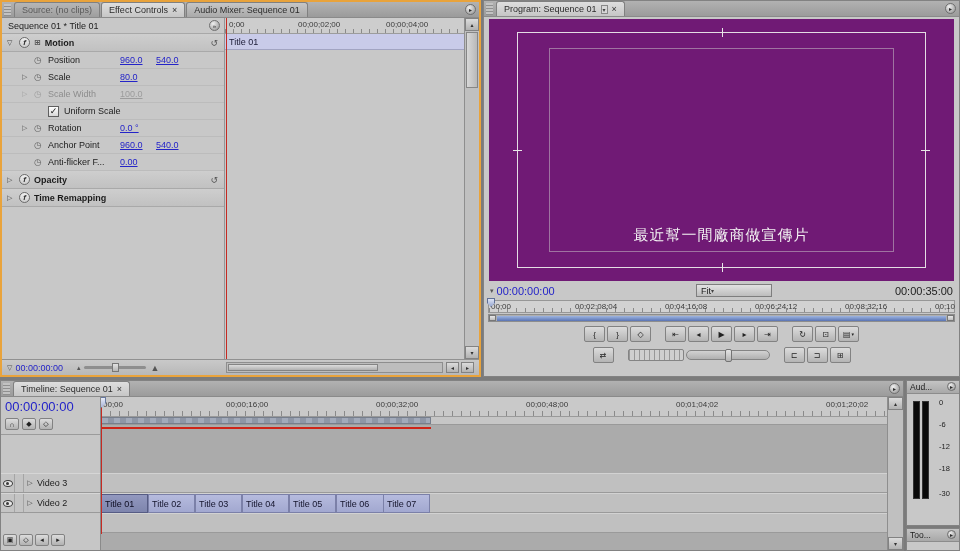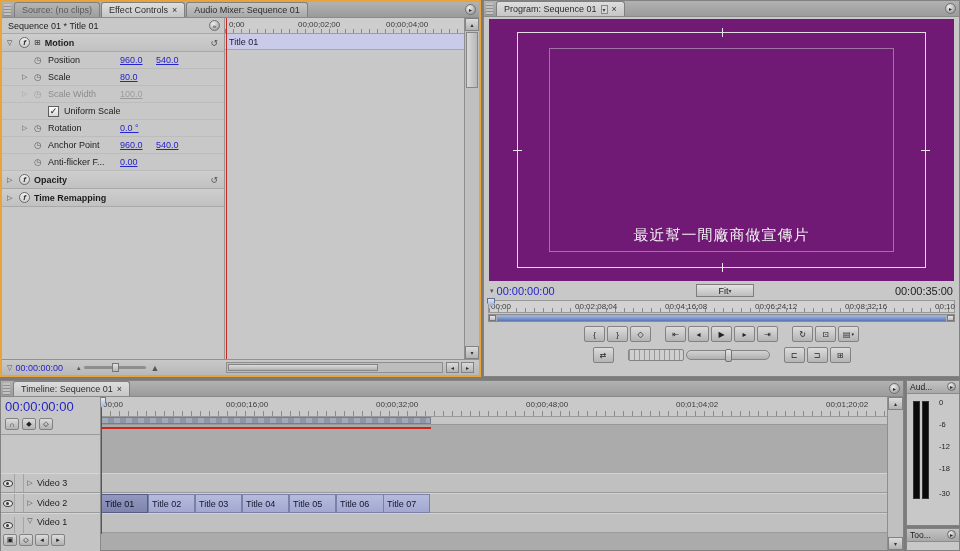--- a/index.html
+++ b/index.html
@@ -52,21 +52,21 @@
   .hthumb{position:absolute;left:1px;top:1px;width:150px;height:7px;background:linear-gradient(#dcdcdc,#b0b0b0);border:1px solid #848484}
   .harrow{position:absolute;top:2px;width:13px;height:11px;background:linear-gradient(#dcdcdc,#b2b2b2);border:1px solid #828282;font-size:6px;line-height:10px;text-align:center;color:#333}
   
   #prog{left:483px;top:0;width:477px;height:377px}
   .monitor{position:absolute;left:5px;top:18px;width:465px;height:262px;background:#701a75}
   .safeline{position:absolute;border:1px solid rgba(238,238,238,.92)}
   .safeline.inner{border-color:rgba(205,205,205,.5)}
   .mtick{position:absolute;background:#e8e8e8}
   .montext{position:absolute;left:0;right:0;bottom:36px;text-align:center;color:#f2f2f2;font-size:15px;letter-spacing:1px}
   .progctl{position:absolute;left:0;right:0;top:282px;height:15px;display:flex;align-items:center;padding:0 6px}
-  .fitbox{position:absolute;left:212px;top:1px;width:58px;height:13px;background:linear-gradient(#e2e2e2,#bdbdbd);border:1px solid #7e7e7e;display:flex;align-items:center;padding:0 4px;justify-content:center}
+  .fitbox{position:absolute;left:212px;top:1px;width:76px;height:13px;background:linear-gradient(#e2e2e2,#bdbdbd);border:1px solid #7e7e7e;display:flex;align-items:center;padding:0 4px;justify-content:flex-start}
   .progruler{position:absolute;left:4px;right:4px;top:299px;height:13px;background:#d2d2d2;border:1px solid #979797;background-image:repeating-linear-gradient(90deg,#898989 0 1px,transparent 1px 9px);background-size:100% 4px;background-position:0 100%;background-repeat:no-repeat}
   .progruler span{position:absolute;top:1px;font-size:8px;color:#3a3a3a}
   .viewbar{position:absolute;left:4px;right:4px;top:313px;height:8px;background:#afafaf;border:1px solid #8d8d8d}
   .viewfill{position:absolute;left:8px;right:8px;top:1px;height:5px;background:linear-gradient(#9db4e0,#5a74b4)}
   .viewknob{position:absolute;top:0;width:7px;height:6px;background:linear-gradient(#e8e8e8,#bdbdbd);border:1px solid #777}
   .trow{position:absolute;left:0;right:0;display:flex;justify-content:center;align-items:center;gap:2px}
   .btn{display:inline-flex;align-items:center;justify-content:center;width:21px;height:16px;background:linear-gradient(#dcdcdc,#b4b4b4);border:1px solid #828282;border-radius:2px;color:#222;font-size:8px;gap:1px}
   .gap{width:10px}
   .jog{width:56px;height:12px;border:1px solid #848484;border-radius:2px;background:repeating-linear-gradient(90deg,#979797 0 1px,#cfcfcf 1px 5px)}
   .shuttle{width:84px;height:10px;background:linear-gradient(#d2d2d2,#b0b0b0);border:1px solid #848484;border-radius:5px;position:relative}
@@ -350,28 +350,20 @@
         <span class="tname">Video 3</span>
       </div>
       <div class="trackhdr" style="top:96px">
         <span class="tcell">
             <span class="eye"></span>
           </span>
         <span class="tcell" style="width:9px"></span>
         <span class="texp">▷</span>
         <span class="tname">Video 2</span>
       </div>
-      <div class="trackhdr" style="top:116px;border-bottom:none;height:39px;align-items:flex-start;padding-top:3px">
-        <span class="tcell" style="height:16px">
-            <span class="eye"></span>
-          </span>
-        <span class="tcell" style="width:9px;height:16px"></span>
-        <span class="texp">▽</span>
-        <span class="tname">Video 1</span>
-      </div>
       <div class="tlxtra">
         <span class="mbtn">▣</span>
         <span class="mbtn">◇</span>
         <span class="mbtn">◂</span>
         <span class="mbtn">▸</span>
       </div>
     </div>
 
     <div class="tlright">
       <div class="tlruler">

